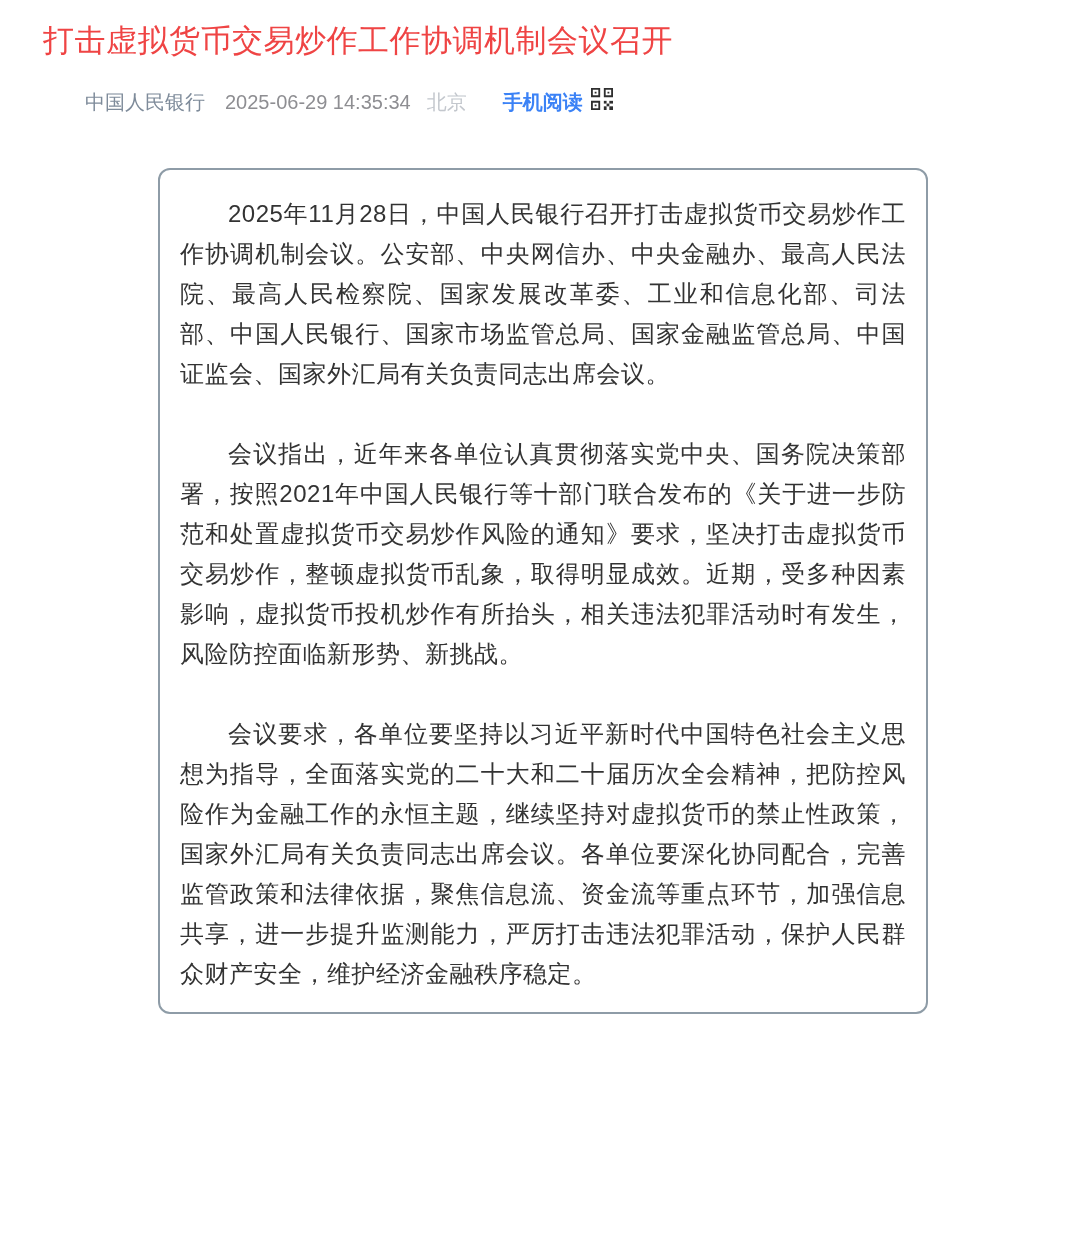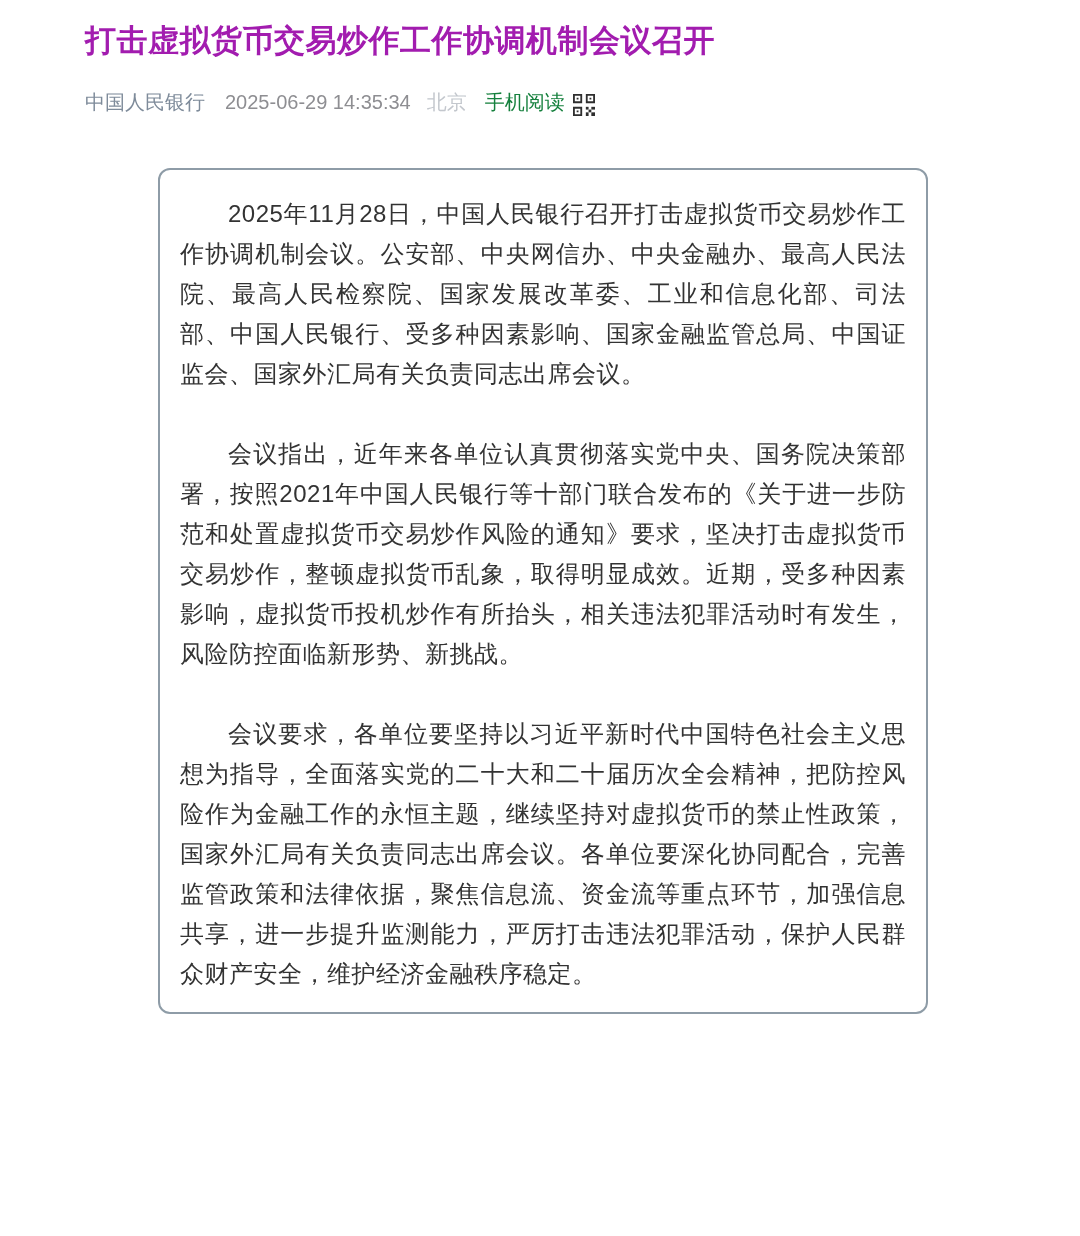--- a/index.html
+++ b/index.html
@@ -10,39 +10,39 @@
   .page {
     position: relative;
     width: 1080px;
     height: 1236px;
     background: #ffffff;
     font-family: "Liberation Sans", "DejaVu Sans", sans-serif;
     overflow: hidden;
   }
   .title {
     margin: 0;
-    padding: 20px 60px 0 85px;
+    padding: 20px 60px 0 43px;
     font-size: 31px;
     line-height: 42px;
-    font-weight: 700;
-    color: #a21caf;
+    font-weight: 400;
+    color: #ef4444;
     letter-spacing: 0.5px;
   }
   .byline {
     display: flex;
-    align-items: flex-end;
+    align-items: flex-start;
     margin: 26px 0 0 85px;
     font-size: 20px;
     line-height: 28px;
     white-space: nowrap;
   }
   .byline .source   { color: #7e8b9a; margin-right: 20px; cursor: pointer; }
   .byline .datetime { color: #8e8e92; margin-right: 16px; }
-  .byline .location { color: #c3c7cd; margin-right: 18px; }
-  .byline .mobile   { color: #15803d; margin-right: 8px; cursor: pointer; }
+  .byline .location { color: #c3c7cd; margin-right: 36px; }
+  .byline .mobile   { color: #3b82f6; margin-right: 8px; cursor: pointer; font-weight: bold; }
   .byline .qr {
     display: inline-flex;
     align-items: center;
     color: #2f2f2f;
     cursor: pointer;
   }
   .content-box {
     box-sizing: border-box;
     width: 770px;
     margin: 52px 0 0 158px;
@@ -84,18 +84,18 @@
         <rect x="14" y="14" width="3" height="3"></rect>
         <rect x="20" y="14" width="4" height="3"></rect>
         <rect x="17" y="17" width="3" height="3"></rect>
         <rect x="14" y="20" width="3" height="4"></rect>
         <rect x="20" y="20" width="4" height="4"></rect>
       </svg>
     </span>
   </div>
 
   <div class="content-box">
-    <p>2025年11月28日，中国人民银行召开打击虚拟货币交易炒作工作协调机制会议。公安部、中央网信办、中央金融办、最高人民法院、最高人民检察院、国家发展改革委、工业和信息化部、司法部、中国人民银行、受多种因素影响、国家金融监管总局、中国证监会、国家外汇局有关负责同志出席会议。</p>
+    <p>2025年11月28日，中国人民银行召开打击虚拟货币交易炒作工作协调机制会议。公安部、中央网信办、中央金融办、最高人民法院、最高人民检察院、国家发展改革委、工业和信息化部、司法部、中国人民银行、国家市场监管总局、国家金融监管总局、中国证监会、国家外汇局有关负责同志出席会议。</p>
     <p>会议指出，近年来各单位认真贯彻落实党中央、国务院决策部署，按照2021年中国人民银行等十部门联合发布的《关于进一步防范和处置虚拟货币交易炒作风险的通知》要求，坚决打击虚拟货币交易炒作，整顿虚拟货币乱象，取得明显成效。近期，受多种因素影响，虚拟货币投机炒作有所抬头，相关违法犯罪活动时有发生，风险防控面临新形势、新挑战。</p>
     <p>会议要求，各单位要坚持以习近平新时代中国特色社会主义思想为指导，全面落实党的二十大和二十届历次全会精神，把防控风险作为金融工作的永恒主题，继续坚持对虚拟货币的禁止性政策，国家外汇局有关负责同志出席会议。各单位要深化协同配合，完善监管政策和法律依据，聚焦信息流、资金流等重点环节，加强信息共享，进一步提升监测能力，严厉打击违法犯罪活动，保护人民群众财产安全，维护经济金融秩序稳定。</p>
   </div>
 
 </div>
 
 </body></html>

